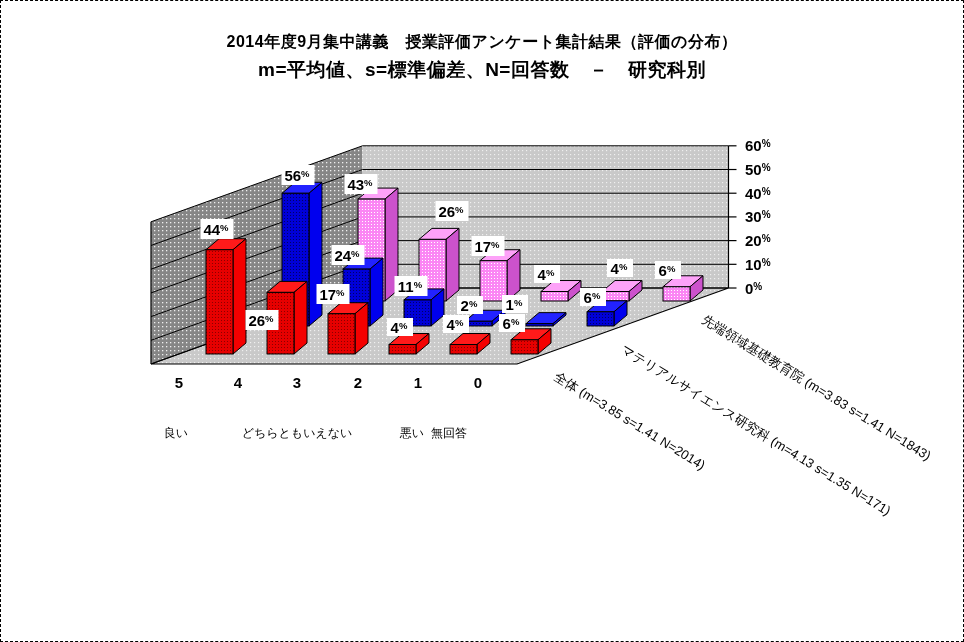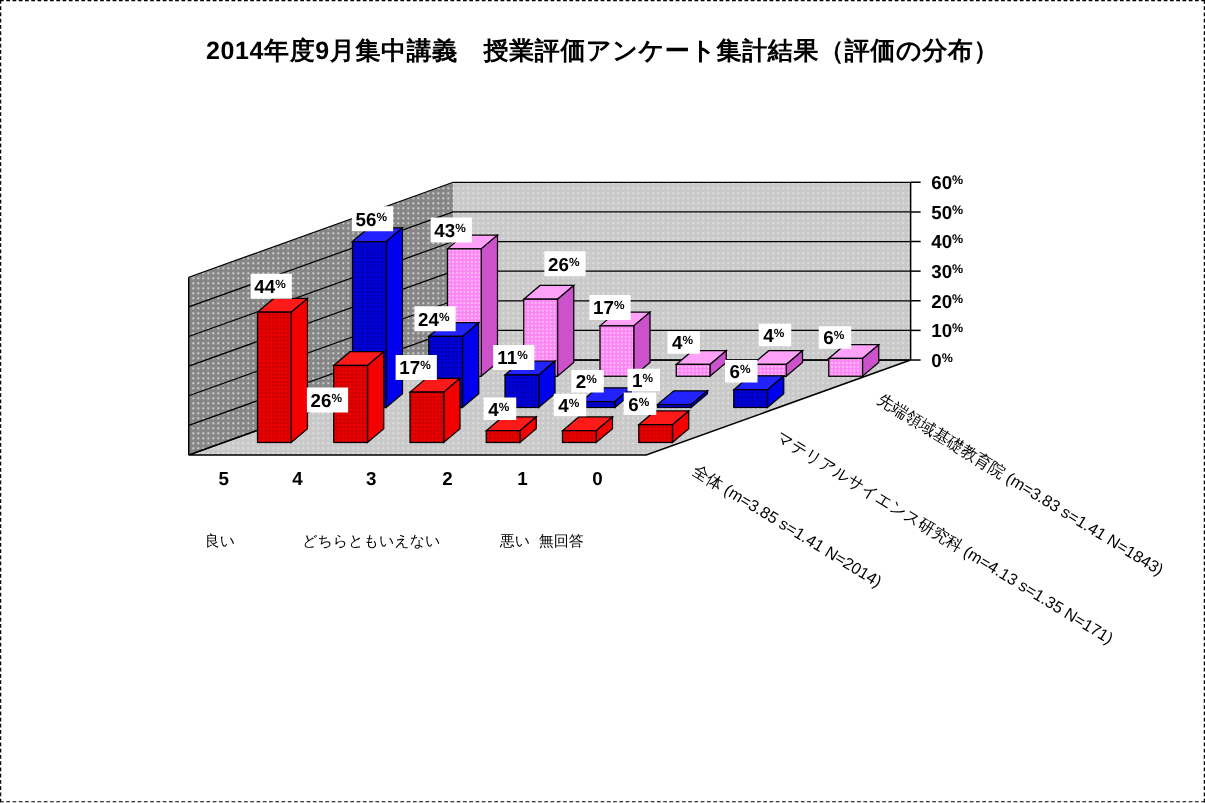--- a/index.html
+++ b/index.html
@@ -9,31 +9,32 @@
     box-sizing:border-box;
     border:1px dashed #000;
     background:#fff;
     font-family:"Liberation Sans", sans-serif;
     overflow:hidden;
   }
   .title-block{
     position:absolute;top:26px;left:0;width:100%;
     text-align:center;color:#000;
   }
-  .title-line1{font-size:20px;font-weight:bold;line-height:29px;letter-spacing:0.5px;}
+  .title-line1{font-size:16px;font-weight:bold;line-height:29px;letter-spacing:0.5px;}
   .title-line2{font-size:19px;font-weight:bold;line-height:28px;letter-spacing:0.5px;}
   svg{position:absolute;left:0;top:0;}
   text{fill:#000;}
 </style>
 </head>
 <body>
 
 <div class="frame">
   <div class="title-block">
     <div class="title-line1">2014年度9月集中講義　授業評価アンケート集計結果（評価の分布）</div>
+    <div class="title-line2">m=平均値、s=標準偏差、N=回答数　－　研究科別</div>
   </div>
   <svg id="chart" width="964" height="642" viewBox="0 0 964 642">
       <defs>
         <pattern id="pDark" width="4" height="4" patternUnits="userSpaceOnUse">
           <rect width="4" height="4" fill="#868686"></rect>
           <rect x="1" y="1" width="1.3" height="1.3" fill="#efefef"></rect>
         </pattern>
         <pattern id="pLight" width="4" height="4" patternUnits="userSpaceOnUse">
           <rect width="4" height="4" fill="#c9c9c9"></rect>
           <rect x="1" y="1" width="1.2" height="1.2" fill="#efefef"></rect>

